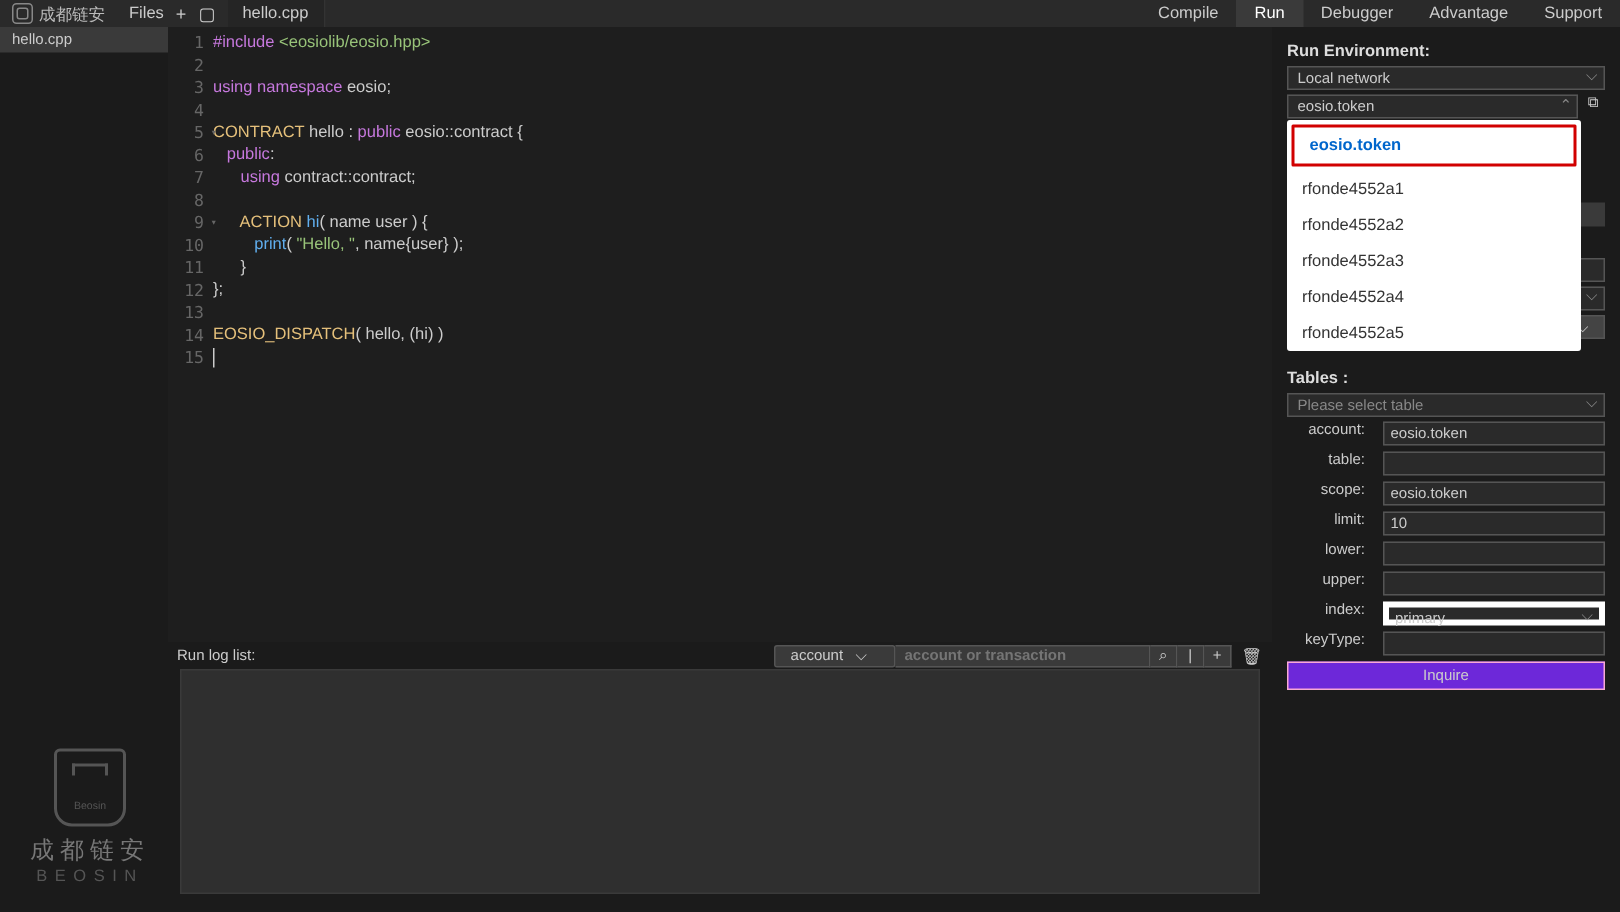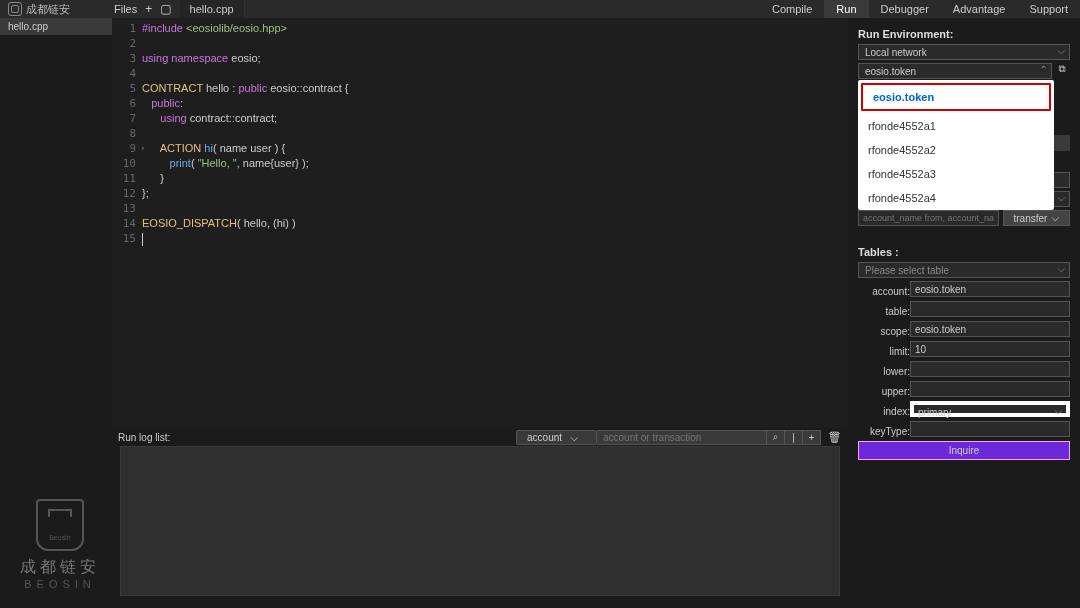--- a/index.html
+++ b/index.html
@@ -5,21 +5,21 @@
 * { margin: 0; padding: 0; box-sizing: border-box; font-family: Arial, sans-serif; }
 body { background: #1b1b1b; width: 1080px; height: 608px; overflow: hidden; color: #ccc; font-size: 11px; position: relative; }
 
 
 .topbar { height: 18px; background: #2a2a2a; display: flex; align-items: center; }
 .logo { display: flex; align-items: center; padding: 0 8px; gap: 4px; }
 .logo-icon { width: 14px; height: 14px; border: 1px solid #888; border-radius: 3px; position: relative; }
 .logo-icon::before { content: ''; position: absolute; top: 2px; left: 2px; right: 2px; bottom: 2px; border: 1px solid #888; border-radius: 2px; }
 .logo-text { font-size: 11px; color: #bbb; white-space: nowrap; }
 .files-section { display: flex; align-items: center; padding: 0 8px; gap: 8px; color: #ccc; }
-.files-label { font-size: 11px; margin-left: 28px; }
+.files-label { font-size: 11px; }
 .icon-btn { cursor: pointer; color: #ccc; font-size: 12px; }
 .tab-bar { display: flex; align-items: center; height: 18px; }
 .tab { padding: 0 10px; height: 18px; display: flex; align-items: center; background: #1e1e1e; color: #999; font-size: 11px; border-right: 1px solid #333; }
 .tab.active { background: #252525; color: #ccc; }
 .top-right { margin-left: auto; display: flex; height: 18px; }
 .top-menu-item { padding: 0 12px; height: 18px; display: flex; align-items: center; color: #ccc; font-size: 11px; cursor: pointer; }
 .top-menu-item.active { background: #3a3a3a; color: #fff; }
 
 
 .left-sidebar { position: absolute; top: 18px; left: 0; width: 112px; height: 590px; background: #1b1b1b; }
@@ -41,21 +41,21 @@
 .kw-action { color: #e5c07b; }
 .kw-name { color: #61afef; }
 .kw-ident { color: #ccc; }
 .cursor { border-left: 1px solid #ccc; display: inline-block; height: 13px; vertical-align: middle; }
 
 
 .runlog-header { position: absolute; top: 428px; left: 112px; width: 736px; height: 18px; background: #1b1b1b; display: flex; align-items: center; padding: 0 6px; gap: 6px; }
 .runlog-label { font-size: 10px; color: #ccc; }
 .runlog-controls { margin-left: auto; display: flex; align-items: center; gap: 0; }
 .runlog-select { background: #3a3a3a; border: 1px solid #555; color: #ccc; font-size: 10px; padding: 1px 18px 1px 10px; height: 15px; border-radius: 2px; position: relative; }
-.runlog-input { background: #3a3a3a; border: 1px solid #555; color: #ccc; font-size: 10px; padding: 1px 6px; height: 15px; width: 170px; border-left: none; }
+.runlog-input { background: #3a3a3a; border: 1px solid #555; color: #ccc; font-size: 10px; padding: 1px 6px; height: 15px; width: 170px; border-left: none; font-weight: bold; }
 .runlog-btn { background: #3a3a3a; border: 1px solid #555; width: 18px; height: 15px; display: flex; align-items: center; justify-content: center; border-left: none; color: #ccc; font-size: 10px; }
 .runlog-trash { margin-left: 6px; width: 15px; height: 15px; display: flex; align-items: center; justify-content: center; color: #ccc; font-size: 11px; }
 .runlog-body { position: absolute; top: 446px; left: 120px; width: 720px; height: 150px; background: #2f2f2f; border: 1px solid #3a3a3a; }
 
 
 .watermark { position: absolute; bottom: 18px; left: 20px; color: #555; text-align: center; }
 .watermark-shield { width: 48px; height: 52px; margin: 0 auto 6px; border: 2px solid #555; border-radius: 4px 4px 12px 12px; position: relative; }
 .watermark-shield::before { content: ''; position: absolute; top: 8px; left: 10px; right: 10px; height: 6px; border: 2px solid #555; border-bottom: none; }
 .watermark-shield::after { content: 'Beosin'; position: absolute; bottom: 8px; left: 0; right: 0; text-align: center; font-size: 7px; color: #555; }
 .watermark-cn { font-size: 16px; letter-spacing: 4px; color: #777; }
@@ -77,21 +77,21 @@
 .dropdown-item.highlighted { border: 2px solid #d10000; color: #0066cc; font-weight: bold; margin: 3px; border-radius: 1px; }
 
 
 .hidden-input { width: 100%; background: #2a2a2a; border: 1px solid #555; height: 16px; margin-bottom: 3px; }
 .hidden-row { display: flex; gap: 4px; align-items: center; margin-bottom: 3px; }
 .hidden-row .param-input { flex: 1; background: #2a2a2a; border: 1px solid #555; color: #666; font-size: 9px; padding: 2px 4px; height: 16px; }
 .transfer-btn { background: #444; border: 1px solid #555; color: #ccc; font-size: 10px; padding: 1px 10px; height: 16px; display: flex; align-items: center; gap: 4px; }
 
 
 .tables-title { font-size: 11px; color: #ddd; margin-top: 20px; margin-bottom: 4px; font-weight: bold; }
-.field-row { display: flex; align-items: flex-end; margin-bottom: 4px; gap: 0; }
+.field-row { display: flex; align-items: flex-start; margin-bottom: 4px; gap: 12px; }
 .field-label { width: 52px; text-align: right; font-size: 10px; color: #ccc; }
 .field-input { flex: 1; background: #2a2a2a; border: 1px solid #555; color: #ccc; font-size: 10px; padding: 2px 4px; height: 16px; }
 .field-select { flex: 1; background: #2a2a2a; border: 4px solid #ffffff; color: #ccc; font-size: 10px; padding: 2px 4px; height: 16px; position: relative; }
 .field-select::after { content: '⌵'; position: absolute; right: 4px; top: 0; color: #888; }
 .inquire-btn { width: 100%; background: #6d28d9; border: 1px solid #f9a8d4; color: #ccc; font-size: 10px; padding: 3px; text-align: center; margin-top: 4px; }
 
 .actions-label { font-size: 11px; color: #ddd; font-weight: bold; }
 .spacer-box { width: 100%; background: #3a3a3a; height: 16px; margin-bottom: 6px; }
 </style>
 </head>
@@ -238,13 +238,14 @@
   </div>
   <div class="inquire-btn">Inquire</div>
 </div>
 
 <div class="dropdown" style="left:858px; top:80px;" id="dropdown">
     <div class="dropdown-item highlighted">eosio.token</div>
     <div class="dropdown-item">rfonde4552a1</div>
     <div class="dropdown-item">rfonde4552a2</div>
     <div class="dropdown-item">rfonde4552a3</div>
     <div class="dropdown-item">rfonde4552a4</div>
+    <div class="dropdown-item">rfonde4552a5</div>
   </div>
 
 </body></html>

